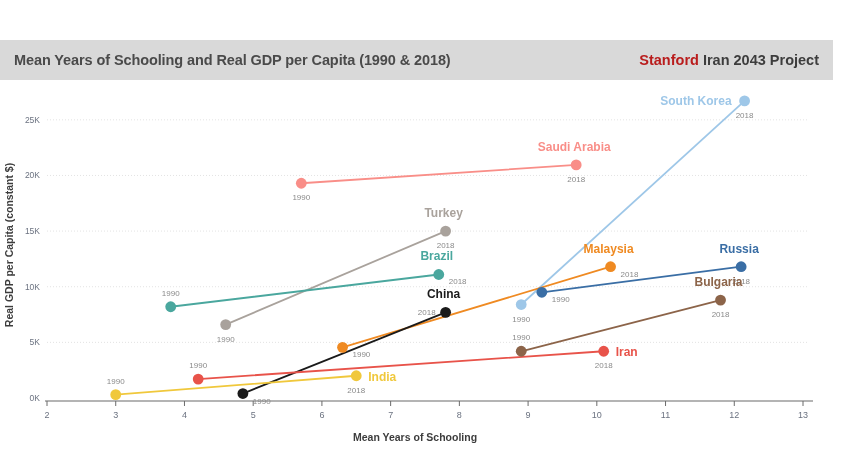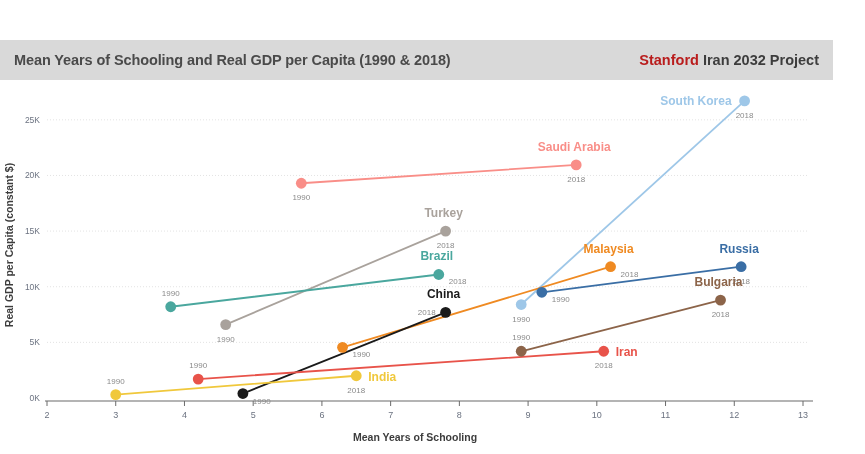--- a/index.html
+++ b/index.html
@@ -105,21 +105,21 @@
     stroke-width: 1;
   }
 </style>
 </head>
 <body>
 
 <div id="app">
 
   <div class="header">
     <div class="header-title">Mean Years of Schooling and Real GDP per Capita (1990 &amp; 2018)</div>
-    <div class="header-brand"><span class="brand-stanford">Stanford</span><span> Iran 2032 Project</span></div>
+    <div class="header-brand"><span class="brand-stanford">Stanford</span><span> Iran 2043 Project</span></div>
   </div>
 
   <div class="chart-area">
     <svg class="plot" id="plot-svg" viewBox="0 0 865 414">
         <line x1="47" y1="302.3636363636364" x2="808" y2="302.3636363636364" class="gridline"></line>
         <line x1="47" y1="246.72727272727272" x2="808" y2="246.72727272727272" class="gridline"></line>
         <line x1="47" y1="191.0909090909091" x2="808" y2="191.0909090909091" class="gridline"></line>
         <line x1="47" y1="135.45454545454544" x2="808" y2="135.45454545454544" class="gridline"></line>
         <line x1="47" y1="79.81818181818181" x2="808" y2="79.81818181818181" class="gridline"></line>
         <text x="40" y="361" text-anchor="end" class="ytick-text">0K</text>

